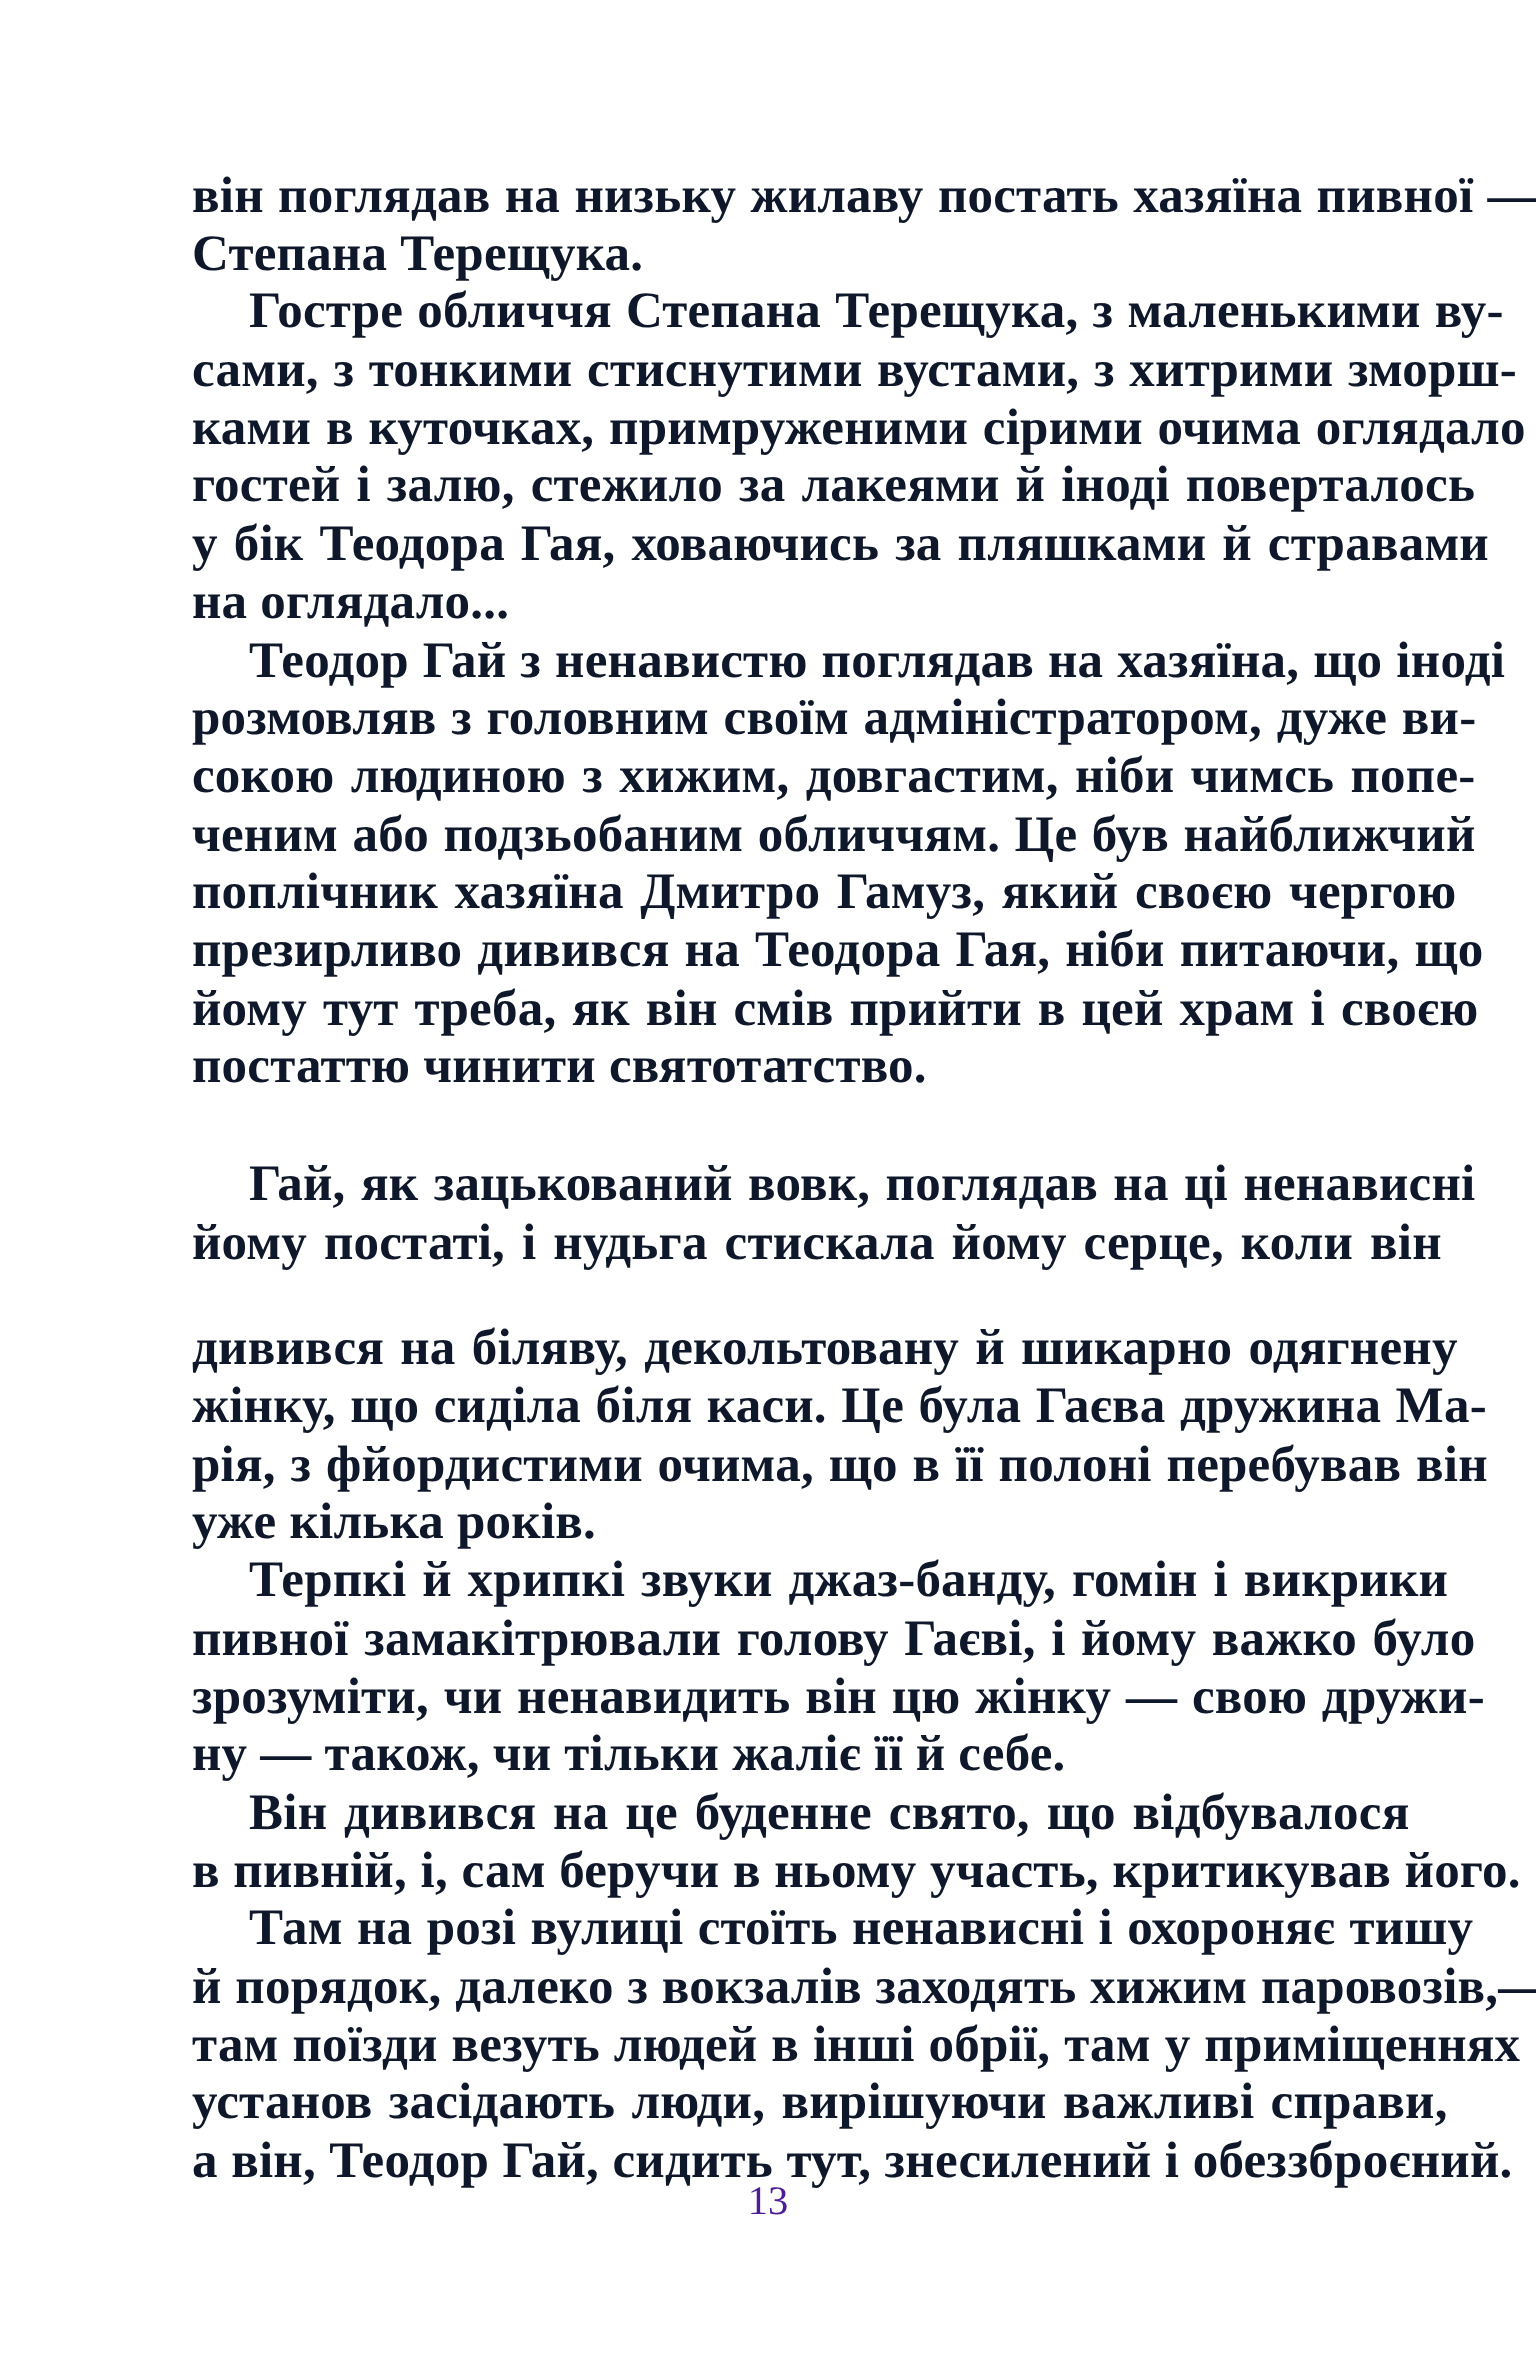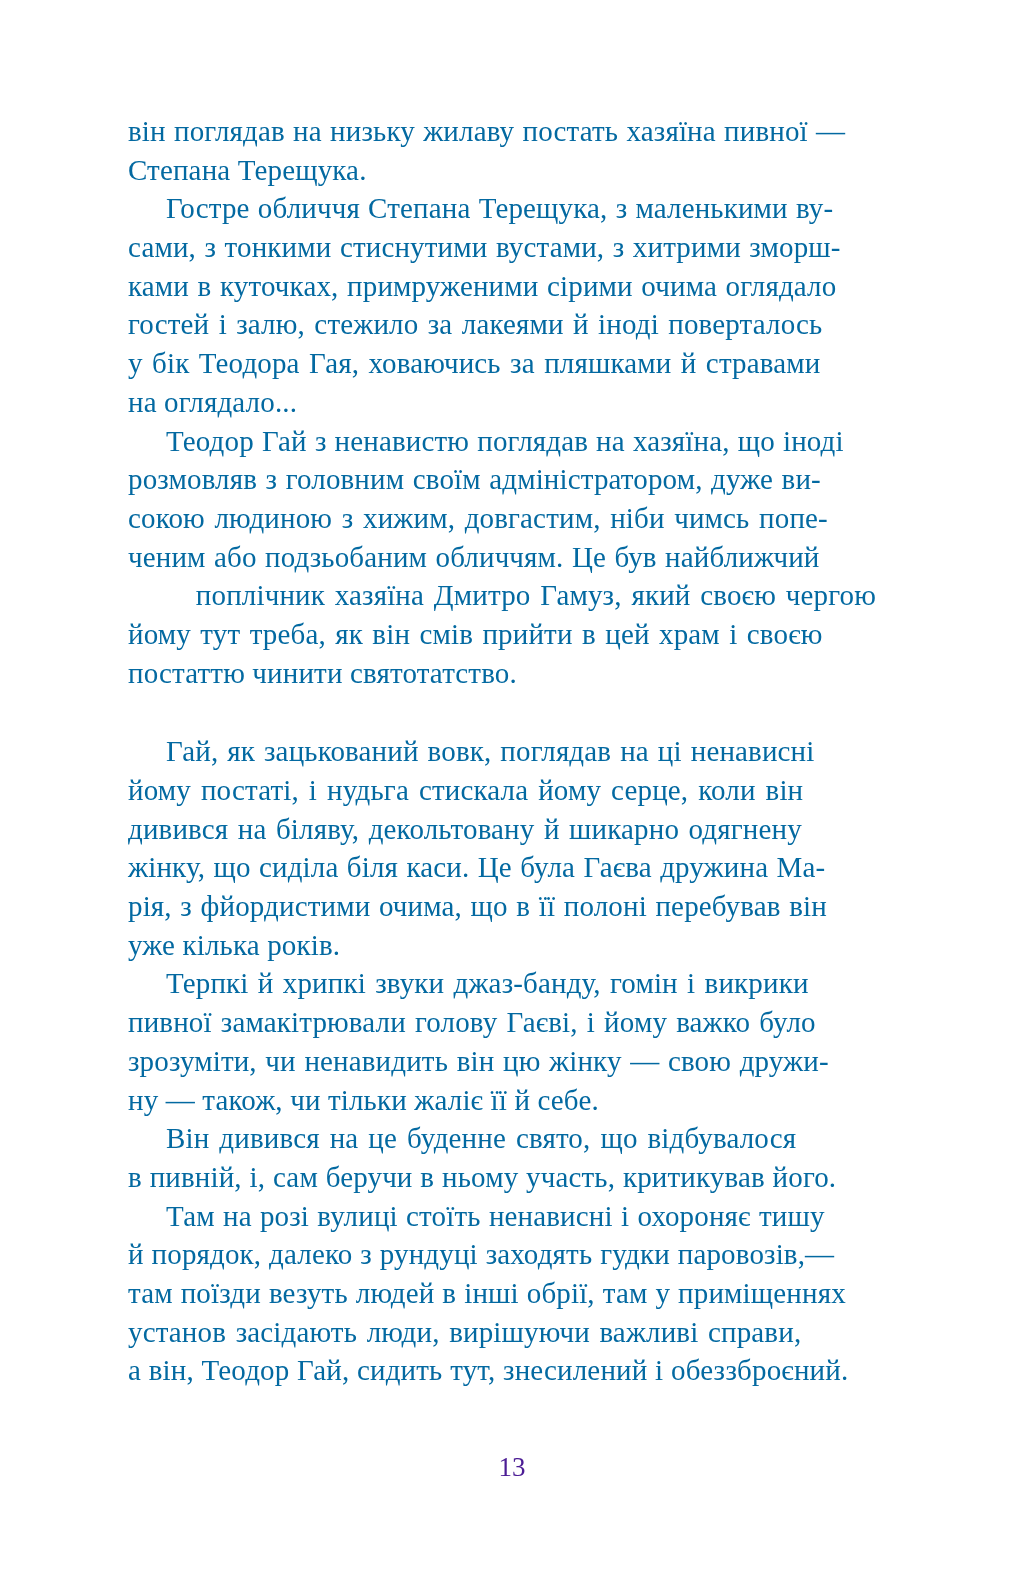--- a/index.html
+++ b/index.html
@@ -21,24 +21,25 @@
   .text-block {
     position: absolute;
     left: 128px;
     top: 112px;
     width: 748px;
   }
   .line {
     display: block;
     height: 38.7px;
     line-height: 38.7px;
-    font-size: 29px;
+    font-size: 34px;
     white-space: pre;
     letter-spacing: 0.15px;
-    color: #0369a1;
+    color: #0f172a;
+    font-weight: bold;
   }
   
   .line.indent {
     padding-left: 38px;
   }
   .folio {
     position: absolute;
     left: 0;
     top: 1452px;
     width: 1024px;
@@ -60,36 +61,37 @@
       <div class="line" style="word-spacing: 1.1px;">сами, з тонкими стиснутими вустами, з хитрими зморш-</div>
       <div class="line" style="word-spacing: 1.2px;">ками в куточках, примруженими сірими очима оглядало</div>
       <div class="line" style="word-spacing: 2px;">гостей і залю, стежило за лакеями й іноді поверталось</div>
       <div class="line" style="word-spacing: 2px;">у бік Теодора Гая, ховаючись за пляшками й стравами</div>
       <div class="line">на оглядало...</div>
       <div class="line indent" style="word-spacing: 0.7px;">Теодор Гай з ненавистю поглядав на хазяїна, що іноді</div>
       <div class="line" style="word-spacing: 1.1px;">розмовляв з головним своїм адміністратором, дуже ви-</div>
       <div class="line" style="word-spacing: 2.2px;">сокою людиною з хижим, довгастим, ніби чимсь попе-</div>
       <div class="line" style="word-spacing: 1px;">ченим або подзьобаним обличчям. Це був найближчий</div>
       <div class="line" style="word-spacing: 2.4px; text-align: right;">поплічник хазяїна Дмитро Гамуз, який своєю чергою</div>
+      <div class="line" style="word-spacing: 1.4px;">презирливо дивився на Теодора Гая, ніби питаючи, що</div>
       <div class="line" style="word-spacing: 2px;">йому тут треба, як він смів прийти в цей храм і своєю</div>
       <div class="line">постаттю чинити святотатство.</div>
       <div class="line indent" style="word-spacing: 1.6px; margin-top: 40px;">Гай, як зацькований вовк, поглядав на ці ненависні</div>
       <div class="line" style="word-spacing: 2.6px;">йому постаті, і нудьга стискала йому серце, коли він</div>
-      <div class="line" style="word-spacing: 2.1px;">дивився на біляву, декольтовану й шикарно одягнену</div>
+      <div class="line" style="word-spacing: 2.1px; margin-top: 32px;">дивився на біляву, декольтовану й шикарно одягнену</div>
       <div class="line" style="word-spacing: 1px;">жінку, що сиділа біля каси. Це була Гаєва дружина Ма-</div>
       <div class="line" style="word-spacing: 1.2px;">рія, з фйордистими очима, що в її полоні перебував він</div>
       <div class="line">уже кілька років.</div>
       <div class="line indent" style="word-spacing: 1.9px;">Терпкі й хрипкі звуки джаз-банду, гомін і викрики</div>
       <div class="line" style="word-spacing: 1.7px;">пивної замакітрювали голову Гаєві, і йому важко було</div>
       <div class="line" style="word-spacing: 1.2px;">зрозуміти, чи ненавидить він цю жінку — свою дружи-</div>
       <div class="line">ну — також, чи тільки жаліє її й себе.</div>
       <div class="line indent" style="word-spacing: 2.6px;">Він дивився на це буденне свято, що відбувалося</div>
       <div class="line" style="word-spacing: 0.4px;">в пивній, і, сам беручи в ньому участь, критикував його.</div>
       <div class="line indent" style="word-spacing: 0.9px;">Там на розі вулиці стоїть ненависні і охороняє тишу</div>
-      <div class="line" style="word-spacing: 0.5px;">й порядок, далеко з рундуці заходять гудки паровозів,—</div>
+      <div class="line" style="word-spacing: 0.5px;">й порядок, далеко з вокзалів заходять хижим паровозів,—</div>
       <div class="line" style="word-spacing: 0.6px;">там поїзди везуть людей в інші обрії, там у приміщеннях</div>
       <div class="line" style="word-spacing: 2.2px;">установ засідають люди, вирішуючи важливі справи,</div>
       <div class="line" style="word-spacing: 0.3px;">а він, Теодор Гай, сидить тут, знесилений і обеззброєний.</div>
     </div>
 
   <div class="folio">13</div>
 
 </div>
 
 </body></html>

